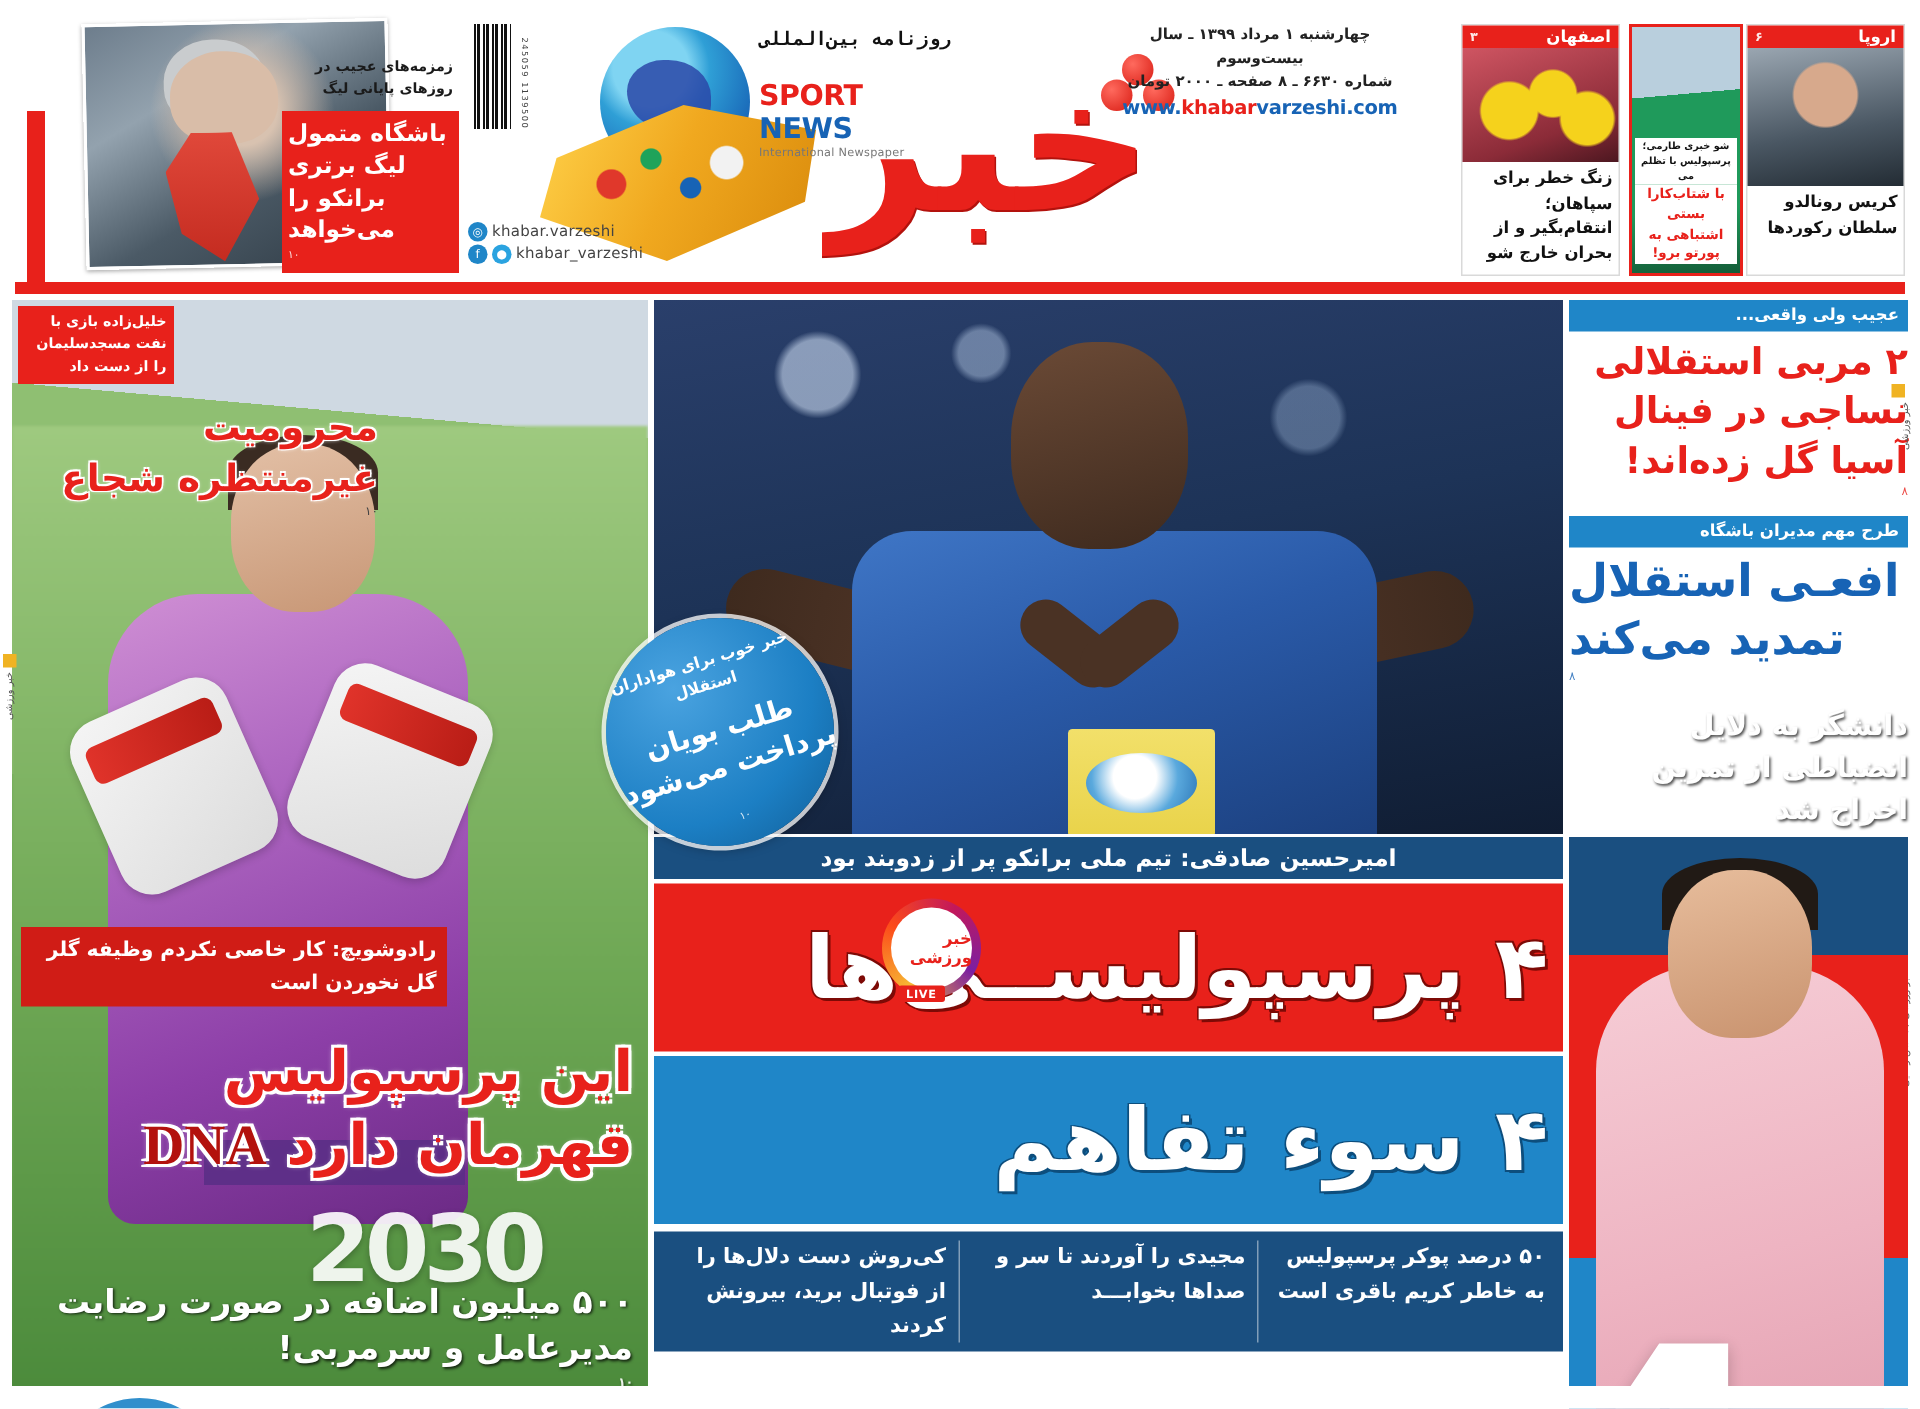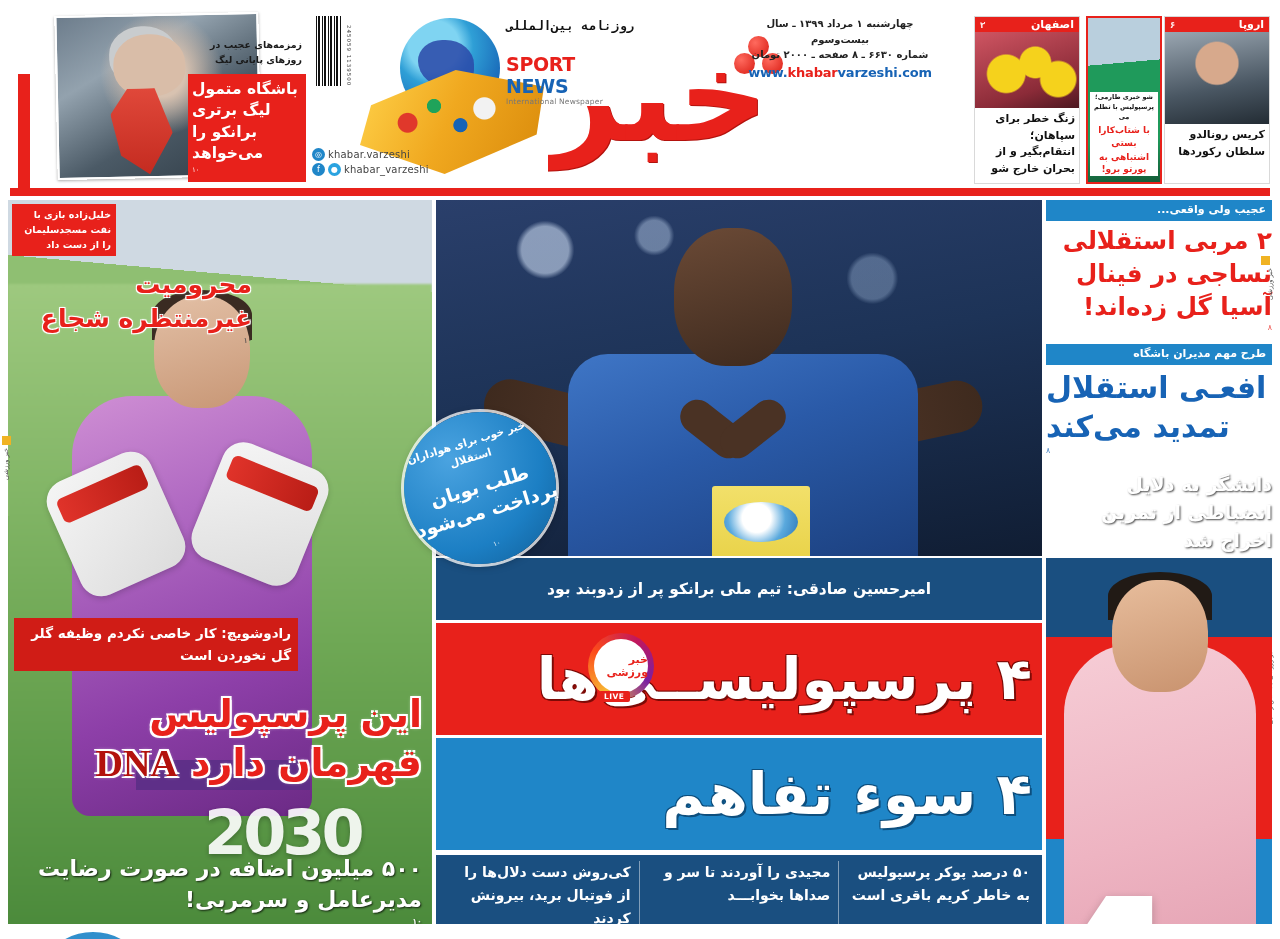--- a/index.html
+++ b/index.html
@@ -222,21 +222,21 @@
     text-shadow:1px 1px 2px rgba(0,0,0,.7);}
   .pgnum{display:block;font-size:8px;font-weight:normal;opacity:.8;text-shadow:none;}
 
   .side-strip{position:absolute;left:1256px;width:18px;text-align:center;}
   .side-strip .sq{width:9px;height:9px;background:#f0b323;margin:0 auto 3px;}
   .side-strip .vt{writing-mode:vertical-rl;transform:rotate(180deg);font-size:6.5px;color:#555;white-space:nowrap;}
 
   
   .mainblock{position:absolute;left:436px;top:358px;width:606px;}
   .mb-kicker{background:#1a4f80;color:#fff;font-size:15.5px;font-weight:bold;text-align:center;
-    padding:20px 6px;line-height:1.45;}
+    padding:3px 6px;line-height:1.45;}
   .mb-red{position:relative;margin-top:3px;background:#e8211b;height:112px;overflow:hidden;}
   .mb-red .t{position:absolute;right:10px;top:4px;left:10px;text-align:right;color:#fff;
     font-size:58px;font-weight:bold;line-height:104px;
     text-shadow:2px 2px 0 #7d0a06,-1px -1px 0 #7d0a06,1px -1px 0 #7d0a06,-1px 1px 0 #7d0a06;}
   .mb-blue{position:relative;margin-top:3px;background:#1f86c8;height:112px;overflow:hidden;}
   .mb-blue .t{position:absolute;right:10px;top:4px;left:10px;text-align:right;color:#fff;
     font-size:58px;font-weight:bold;line-height:104px;
     text-shadow:2px 2px 0 #0d4e7d,-1px -1px 0 #0d4e7d,1px -1px 0 #0d4e7d,-1px 1px 0 #0d4e7d;}
   .livebadge{position:absolute;left:152px;top:10px;width:66px;height:66px;border-radius:50%;
     background:conic-gradient(from 210deg,#f7b733,#fc4a1a,#c2185b,#7b1fa2,#f7b733);

